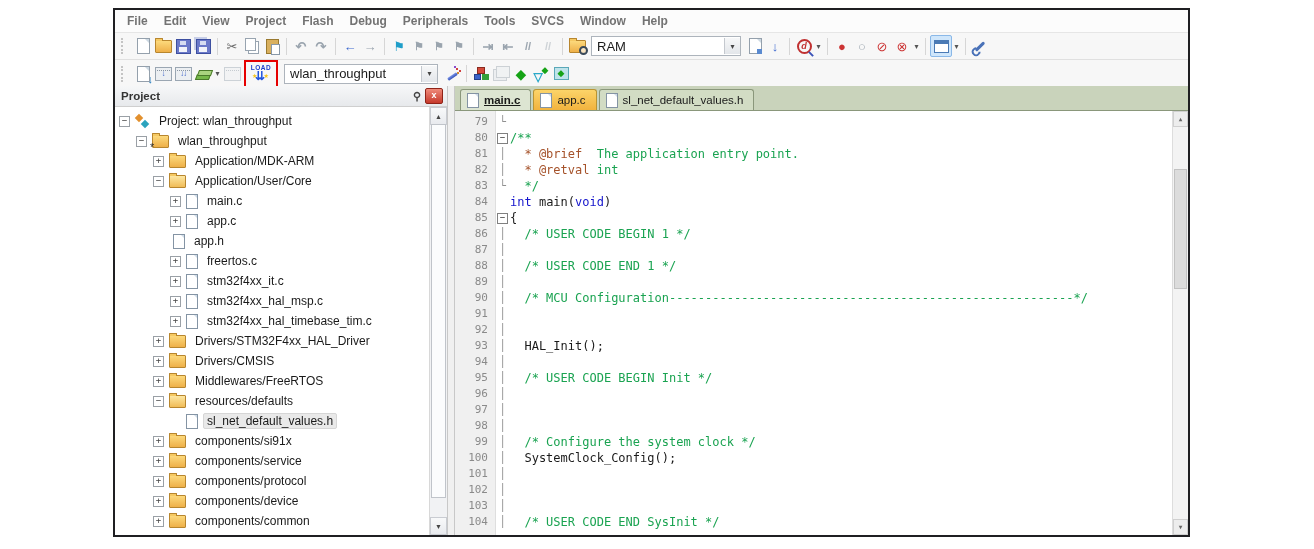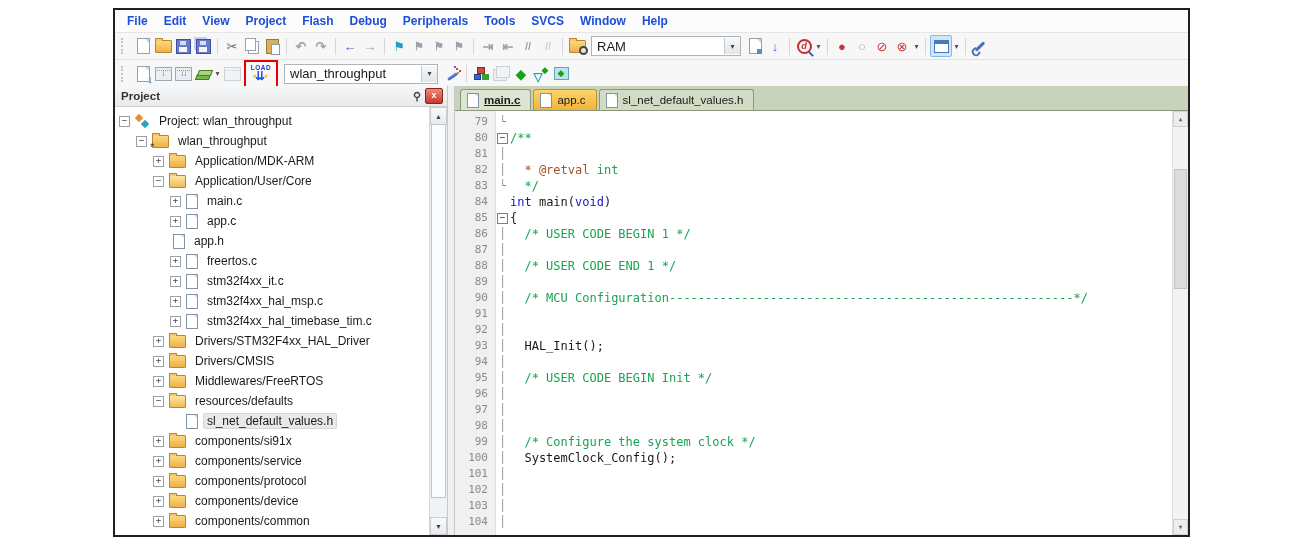--- a/index.html
+++ b/index.html
@@ -1,21 +1,21 @@
 <!DOCTYPE html>
 <html><head>
 <meta charset="utf-8">
 <style>
   html,body{margin:0;padding:0;background:#fff;}
   .page{position:relative;width:1314px;height:549px;background:#fff;font-family:"Liberation Sans",sans-serif;overflow:hidden;}
   .window{position:absolute;left:113px;top:8px;width:1077px;height:529px;border:2px solid #1f1f22;background:#fff;box-sizing:border-box;overflow:hidden;}
 
   
   .menubar{height:22px;display:flex;align-items:center;background:#fcfcfc;border-bottom:1px solid #e6e6e6;padding-left:4px;}
-  .menu-item{padding:3px 8px;font-size:12px;font-weight:bold;color:#1d4ed8;cursor:default;}
+  .menu-item{padding:3px 8px;font-size:12px;font-weight:bold;color:#737373;cursor:default;}
 
   
   .toolbar{display:flex;align-items:center;background:#f7f7f7;border-bottom:1px solid #e0e0e0;padding-left:4px;}
   .tb1{height:26px;}
   .tb2{height:27px;}
   .grip{width:6px;height:16px;border-left:2px dotted #c4c4c4;margin:0 4px 0 2px;}
   .tb-sep{width:1px;height:17px;background:#d6d6d6;margin:0 4px;}
   .tb-btn{min-width:20px;height:20px;display:flex;align-items:center;justify-content:center;font-size:13px;color:#6a6a6a;position:relative;cursor:default;}
   .dd{width:9px;font-size:8px;color:#555;text-align:center;}
   .dis{opacity:.45;}
@@ -469,20 +469,21 @@
               <div class="code-line">
                 <span class="lno">80</span>
                 <span class="fold">
                   <span class="fbox">−</span>
                 </span>
                 <span class="codetext"><span class="cmt">/**</span></span>
               </div>
               <div class="code-line">
                 <span class="lno">81</span>
                 <span class="fold">│</span>
+                <span class="codetext"><span class="dox">  * @brief</span><span class="cmt">  The application entry point.</span></span>
               </div>
               <div class="code-line">
                 <span class="lno">82</span>
                 <span class="fold">│</span>
                 <span class="codetext"><span class="dox">  * @retval</span><span class="cmt"> int</span></span>
               </div>
               <div class="code-line">
                 <span class="lno">83</span>
                 <span class="fold">└</span>
                 <span class="codetext"><span class="cmt">  */</span></span>
@@ -582,20 +583,21 @@
                 <span class="fold">│</span>
               </div>
               <div class="code-line">
                 <span class="lno">103</span>
                 <span class="fold">│</span>
                 <span class="codetext"></span>
               </div>
               <div class="code-line">
                 <span class="lno">104</span>
                 <span class="fold">│</span>
+                <span class="codetext"><span class="cmt">  /* USER CODE END SysInit */</span></span>
               </div>
             </div>
           <div class="ed-scroll">
             <span class="es-btn es-up">▲</span>
             <span class="es-thumb"></span>
             <span class="es-btn es-down">▼</span>
           </div>
         </div>
       </div>
 

